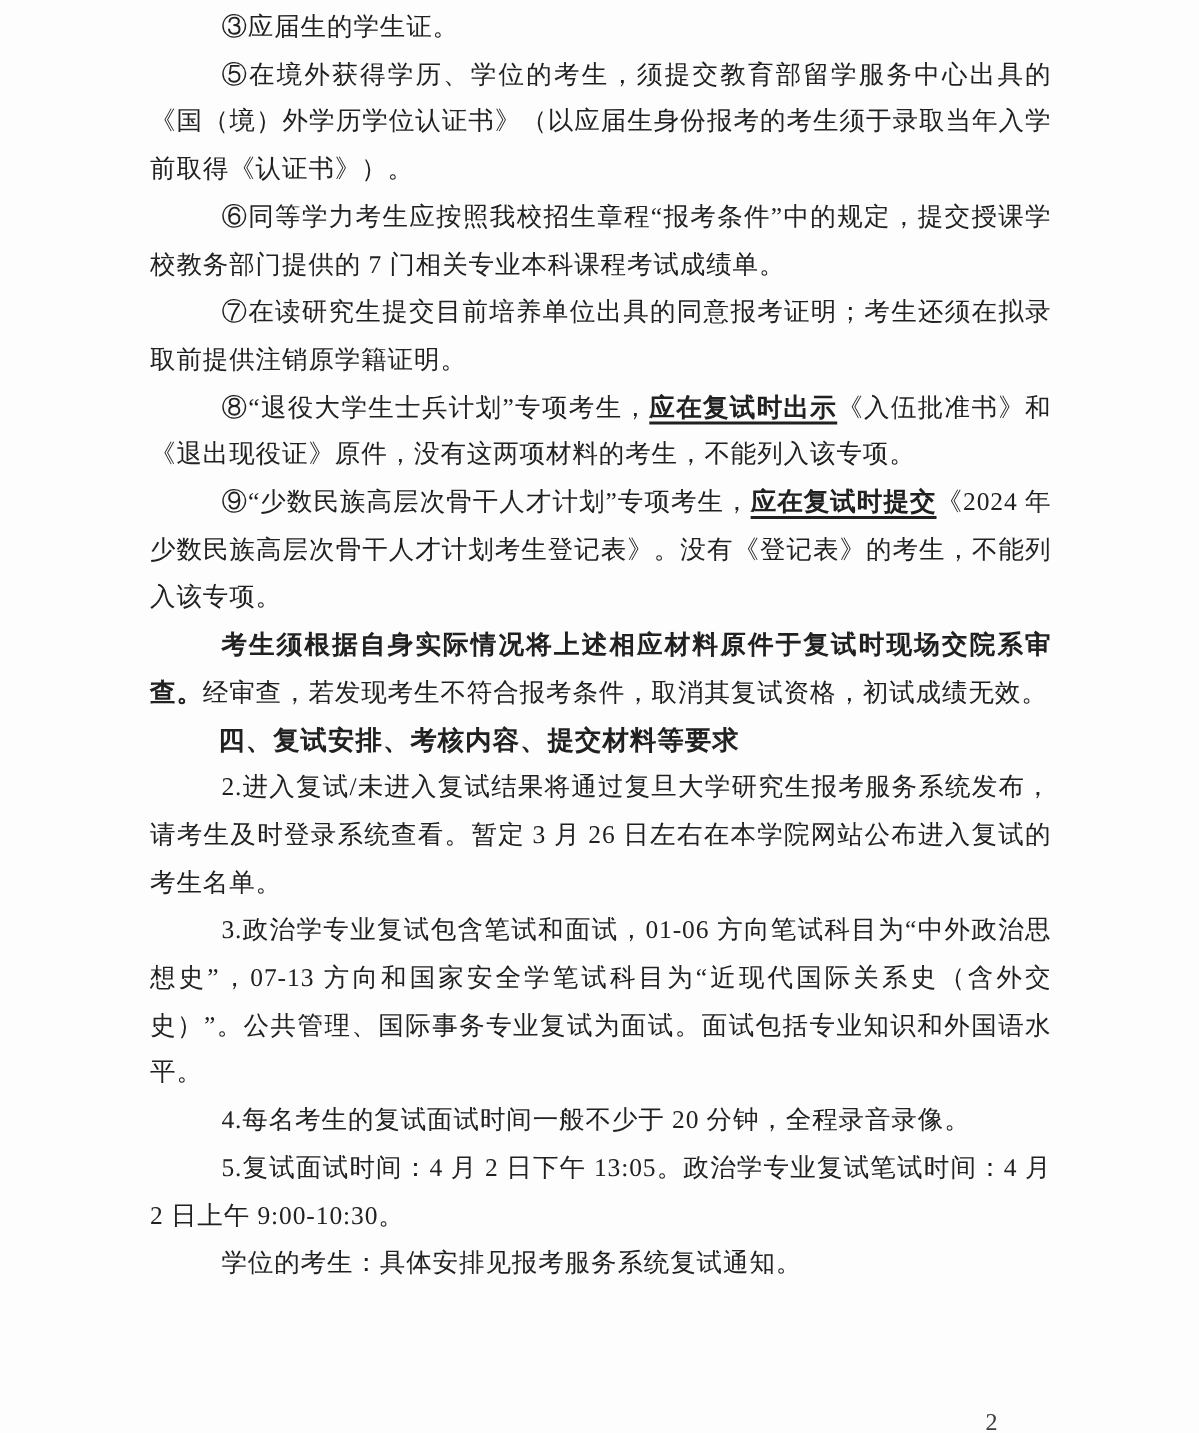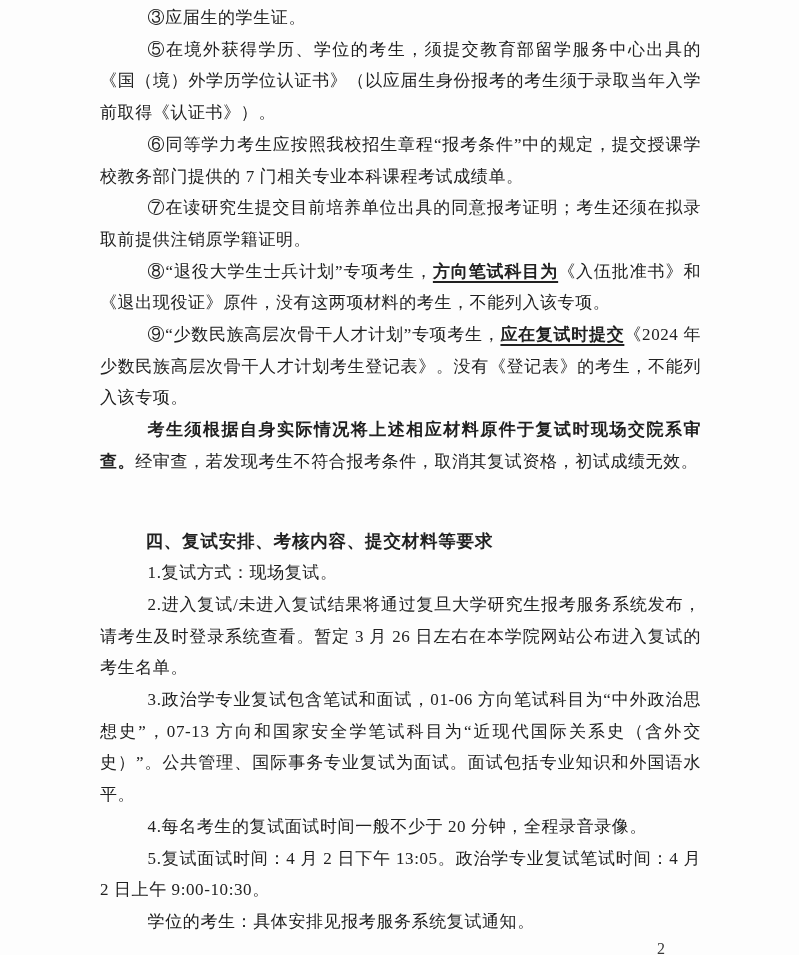--- a/index.html
+++ b/index.html
@@ -32,21 +32,20 @@
     text-align-last: left;
     text-indent: 2.8em;
   }
   p.heading {
     font-family: "Liberation Sans", "DejaVu Sans", sans-serif;
     font-weight: 700;
     font-size: 17.5px;
     line-height: 31.7px;
     letter-spacing: 0.8px;
     text-indent: 2.6em;
-    margin-top: 48px;
   }
   p.spread {
     text-align-last: justify;
   }
   .run-bold { font-weight: 700; }
   .run-underline {
     text-decoration: underline;
     text-underline-offset: 4px;
     text-decoration-thickness: 1.6px;
   }
@@ -61,25 +60,24 @@
 </style>
 </head>
 <body>
 
 <div class="page">
   <div class="content">
       <p class="body"><span>③应届生的学生证。</span></p>
       <p class="body"><span>⑤在境外获得学历、学位的考生，须提交教育部留学服务中心出具的《国（境）外学历学位认证书》（以应届生身份报考的考生须于录取当年入学前取得《认证书》）。</span></p>
       <p class="body"><span>⑥同等学力考生应按照我校招生章程“报考条件”中的规定，提交授课学校教务部门提供的 7 门相关专业本科课程考试成绩单。</span></p>
       <p class="body"><span>⑦在读研究生提交目前培养单位出具的同意报考证明；考生还须在拟录取前提供注销原学籍证明。</span></p>
-      <p class="body"><span>⑧“退役大学生士兵计划”专项考生，</span><span class="run-bold run-underline">方向笔试科目为</span><span>《入伍批准书》和《退出现役证》原件，没有这两项材料的考生，不能列入该专项。</span></p>
+      <p class="body"><span>⑧“退役大学生士兵计划”专项考生，</span><span class="run-bold run-underline">应在复试时出示</span><span>《入伍批准书》和《退出现役证》原件，没有这两项材料的考生，不能列入该专项。</span></p>
       <p class="body"><span>⑨“少数民族高层次骨干人才计划”专项考生，</span><span class="run-bold run-underline">应在复试时提交</span><span>《2024 年少数民族高层次骨干人才计划考生登记表》。没有《登记表》的考生，不能列入该专项。</span></p>
       <p class="body"><span class="run-bold">考生须根据自身实际情况将上述相应材料原件于复试时现场交院系审查。</span><span>经审查，若发现考生不符合报考条件，取消其复试资格，初试成绩无效。</span></p>
       <p class="heading"><span>四、复试安排、考核内容、提交材料等要求</span></p>
-      <p class="body"><span>1.复试方式：现场复试。</span></p>
       <p class="body"><span>2.进入复试/未进入复试结果将通过复旦大学研究生报考服务系统发布，请考生及时登录系统查看。暂定 3 月 26 日左右在本学院网站公布进入复试的考生名单。</span></p>
       <p class="body"><span>3.政治学专业复试包含笔试和面试，01-06 方向笔试科目为“中外政治思想史”，07-13 方向和国家安全学笔试科目为“近现代国际关系史（含外交史）”。公共管理、国际事务专业复试为面试。面试包括专业知识和外国语水平。</span></p>
       <p class="body"><span>4.每名考生的复试面试时间一般不少于 20 分钟，全程录音录像。</span></p>
       <p class="body"><span>5.复试面试时间：4 月 2 日下午 13:05。政治学专业复试笔试时间：4 月 2 日上午 9:00-10:30。</span></p>
       <p class="body"><span>学位的考生：具体安排见报考服务系统复试通知。</span></p>
       <p class="body spread"></p>
     </div>
   <div class="page-number">2</div>
 </div>
 

